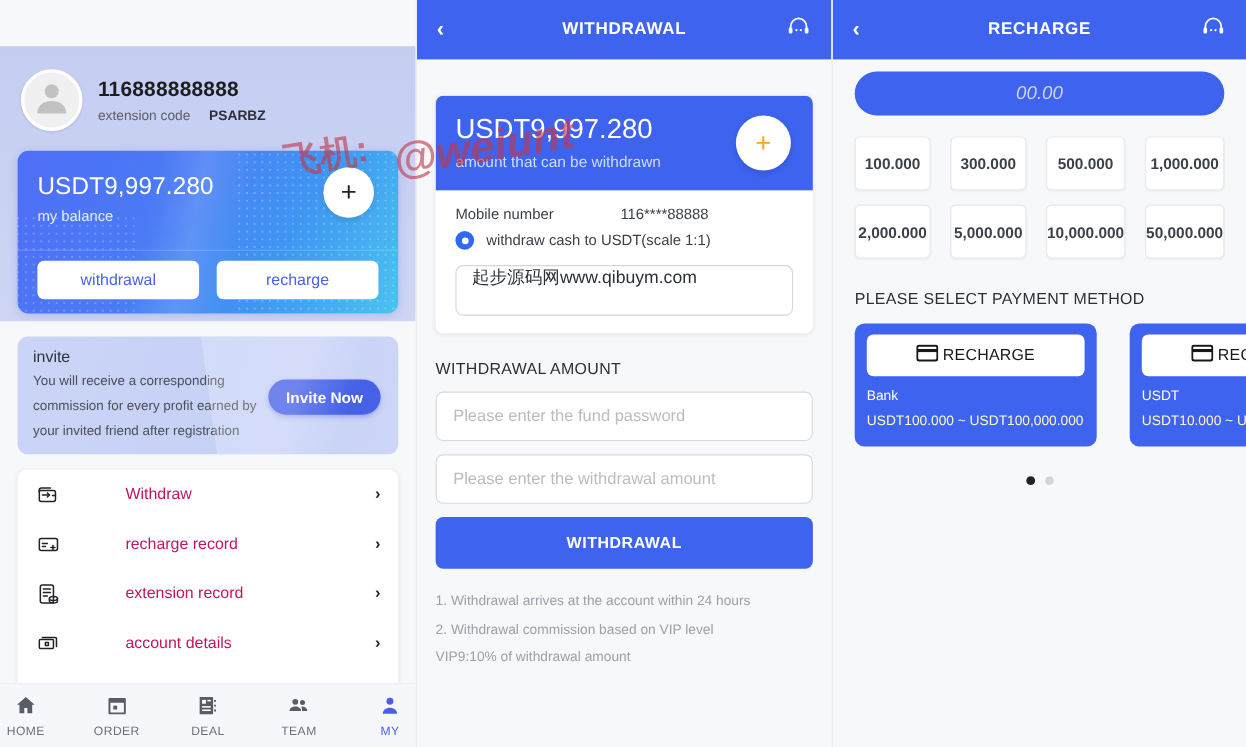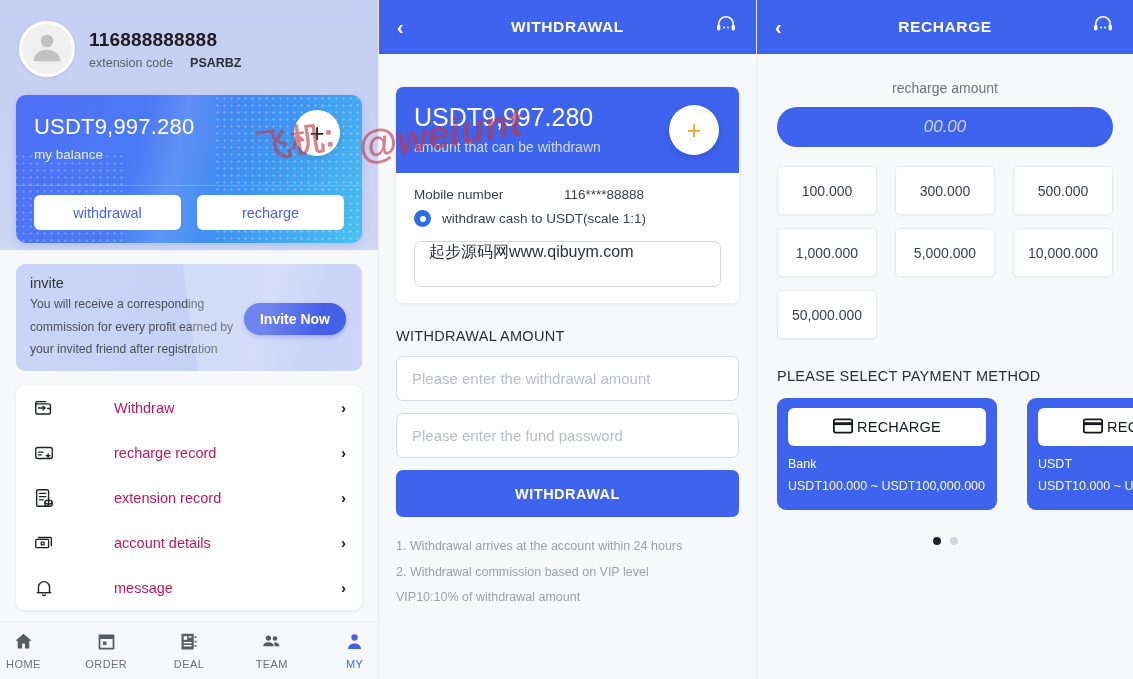--- a/index.html
+++ b/index.html
@@ -13,20 +13,21 @@
 
   .panel { width: 378px; height: 679px; position: relative; overflow: hidden; background: #f7f8fa; }
   .panel.p3 { width: 377px; }
   .panel + .panel { border-left: 1px solid #e9ecef; }
 
   
   .pa-top {
     background: linear-gradient(180deg,#c5cdf2 0%, #c9d1f3 45%, #cfd6f4 100%);
     padding: 12px 16px 0 16px;
     height: 250px;
+    margin-top: 42px;
   }
   .profile { display: flex; align-items: center; gap: 14px; height: 74px; padding-left: 3px; }
   .avatar {
     width: 56px; height: 56px; border-radius: 50%;
     background: #f0f0f0; border: 3px solid #ffffff;
     display: flex; align-items: center; justify-content: center;
     box-shadow: 0 1px 3px rgba(0,0,0,.10);
   }
   .avatar svg { width: 38px; height: 38px; fill: #c2c2c2; }
   .p-uid { font-size: 19px; font-weight: bold; color: #1d1d1f; letter-spacing: .2px; }
@@ -164,21 +165,21 @@
   .notes div { font-size:12.5px; color:#9ca0a8; line-height:2.05; }
 
   
   .rc-body { padding: 0 20px; }
   .rc-amt-label { text-align:center; font-size:14px; color:#6f747c; margin-top:26px; }
   .rc-amt-pill {
     margin-top:11px; height:40px; border-radius:20px; background:#3d63ef;
     display:flex; align-items:center; justify-content:center;
     color:#cfd4e8; font-size:17px;font-style:italic;
   }
-  .rc-grid { margin-top:19px; display:grid; grid-template-columns:1fr 1fr 1fr; gap:13px 18px; }
+  .rc-grid { margin-top:19px; display:grid; grid-template-columns:1fr 1fr 1fr 1fr; gap:13px 18px;font-weight:bold; }
   .rc-chip {
     height:49px; background:#fff; border:1px solid #e7e9ee; border-radius:5px;
     display:flex; align-items:center; justify-content:center;
     font-size:14px; color:#3c4149;
     box-shadow:0 1px 2px rgba(20,30,60,.04);
   }
   .rc-pm-title { font-size:14.5px; color:#2b2f36; margin:29px 0 14px 0; letter-spacing:.3px; }
   .rc-pm-rail { display:flex; gap:30px; }
   .rc-pm-card {
     min-width:220px; width:220px; height:112px; background:#3d63ef; border-radius:9px;
@@ -393,32 +394,32 @@
           </div>
           <div class="wd-url-box">
             <span>起步源码网www.qibuym.com</span>
           </div>
         </div>
       </div>
 
       <div class="sec-title">WITHDRAWAL AMOUNT</div>
 
       <div class="inp">
+        <span>Please enter the fund password</span>
+      </div>
+      <div class="inp">
         <span>Please enter the withdrawal amount</span>
-      </div>
-      <div class="inp">
-        <span>Please enter the fund password</span>
       </div>
 
       <div class="wd-submit">WITHDRAWAL</div>
 
       <div class="notes">
         <div>1. Withdrawal arrives at the account within 24 hours</div>
         <div>2. Withdrawal commission based on VIP level</div>
-        <div>VIP10:10% of withdrawal amount</div>
+        <div>VIP9:10% of withdrawal amount</div>
       </div>
     </div>
   </div>
 
   <div class="panel p3">
     <div class="hdr">
       <div class="hdr-back">‹</div>
       <div class="hdr-title">RECHARGE</div>
       <div class="hdr-svc">
         <svg viewBox="0 0 24 24">
@@ -426,30 +427,30 @@
             <rect x="3" y="12" width="3.4" height="5.4" rx="1.4"></rect>
             <rect x="17.6" y="12" width="3.4" height="5.4" rx="1.4"></rect>
             <circle cx="10" cy="14.4" r="1"></circle>
             <circle cx="14" cy="14.4" r="1"></circle>
             <path d="M9.6 17.4c1.4 1 3.4 1 4.8 0" stroke="#3d63ef" stroke-width="1.2" fill="none"></path>
           </svg>
       </div>
     </div>
 
     <div class="rc-body">
-      <div class="rc-amt-label">recharge amount</div>
       <div class="rc-amt-pill">
         <span>00.00</span>
       </div>
 
       <div class="rc-grid">
         <div class="rc-chip">100.000</div>
         <div class="rc-chip">300.000</div>
         <div class="rc-chip">500.000</div>
         <div class="rc-chip">1,000.000</div>
+        <div class="rc-chip">2,000.000</div>
         <div class="rc-chip">5,000.000</div>
         <div class="rc-chip">10,000.000</div>
         <div class="rc-chip">50,000.000</div>
       </div>
 
       <div class="rc-pm-title">PLEASE SELECT PAYMENT METHOD</div>
 
       <div class="rc-pm-rail">
         <div class="rc-pm-card">
           <div class="rc-pm-btn">

